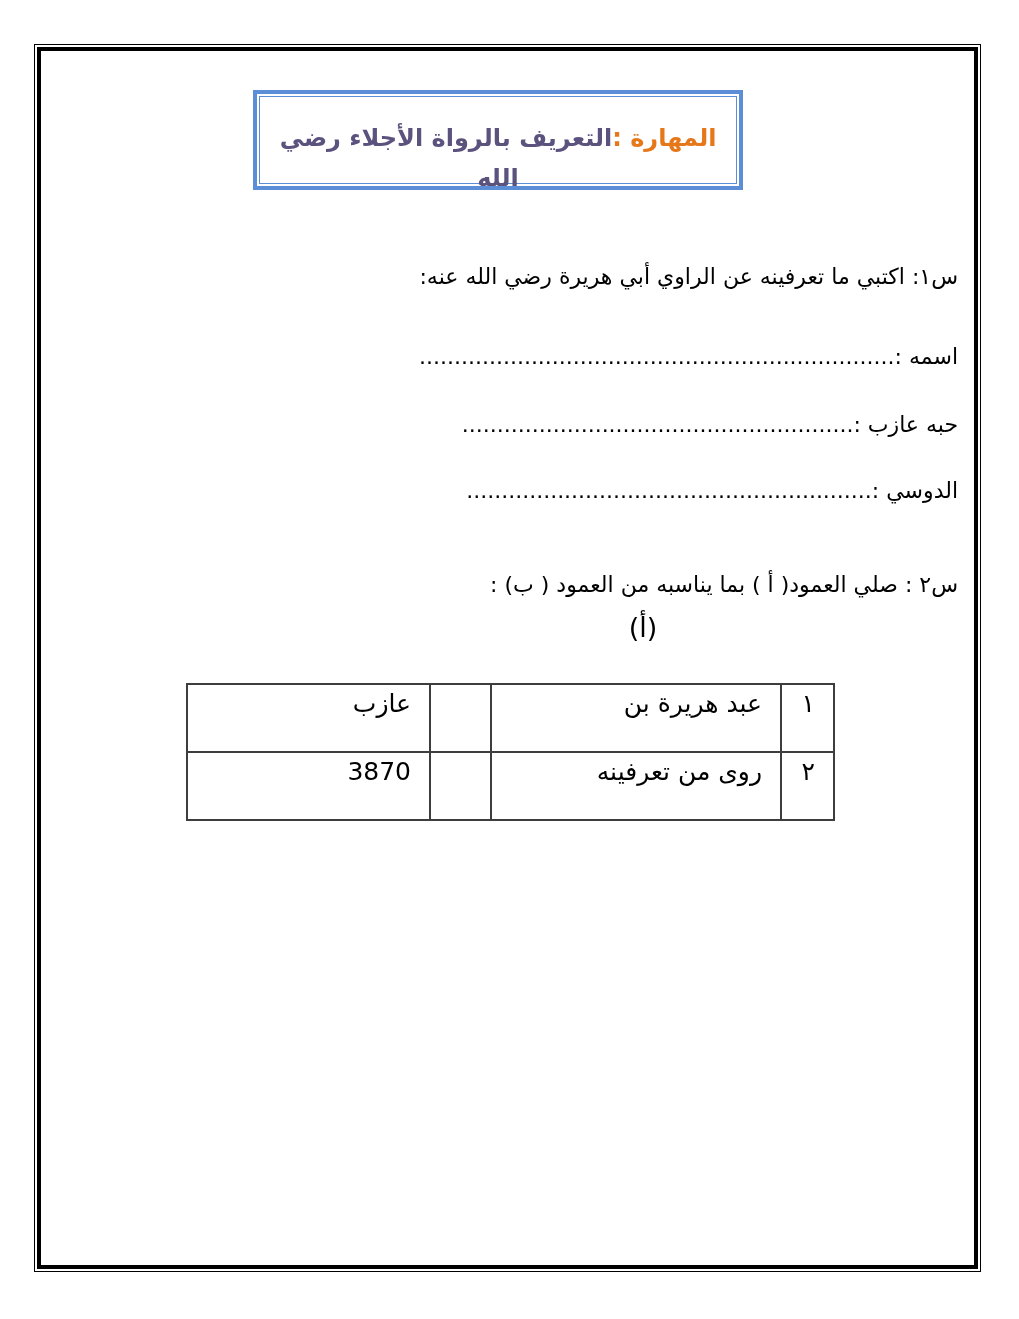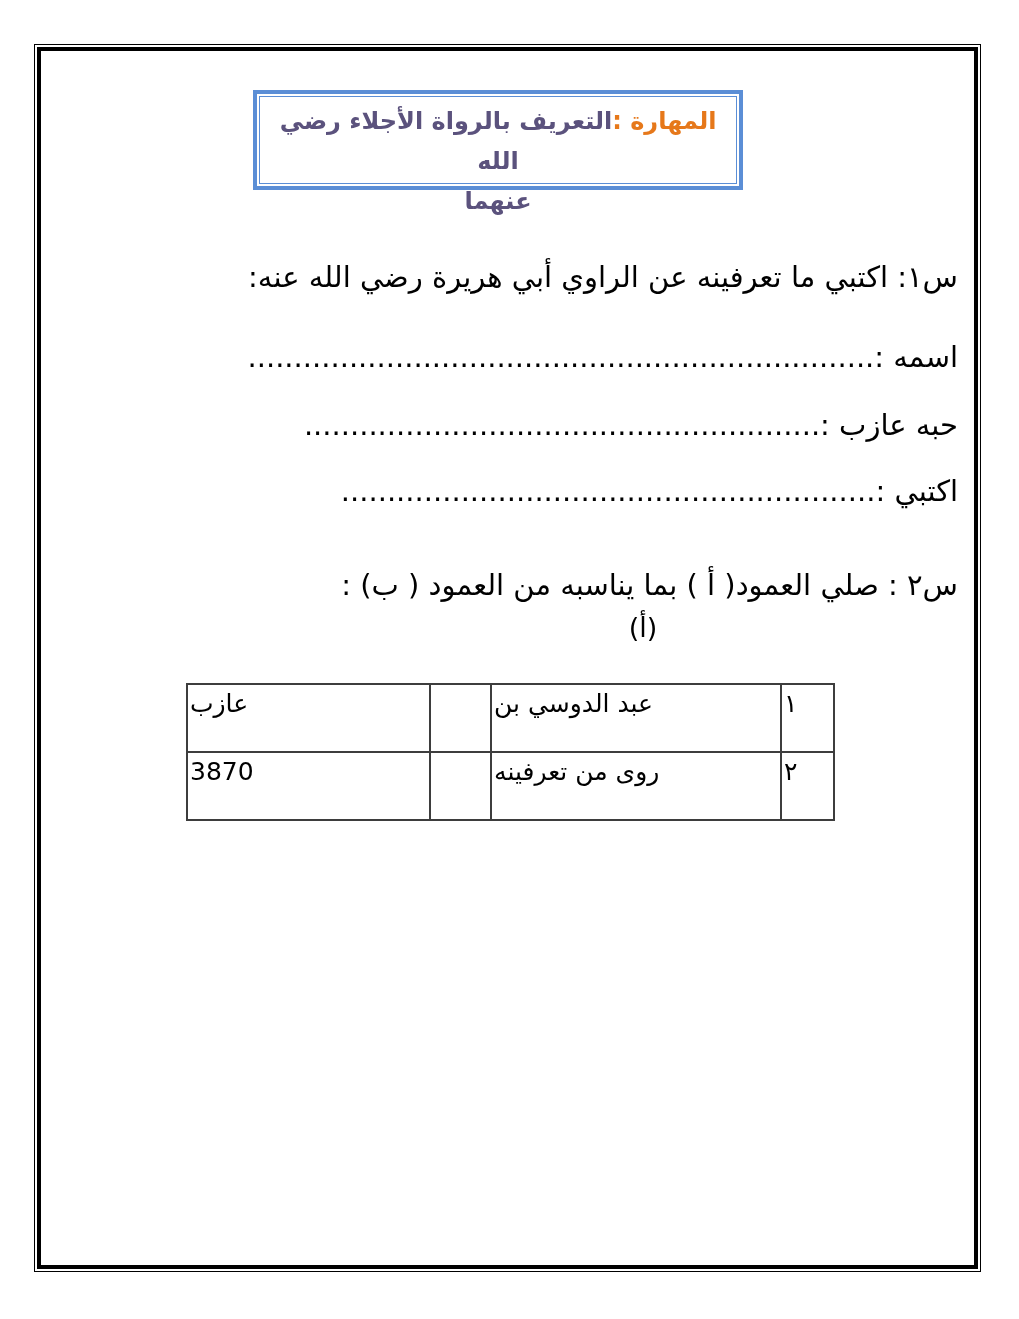--- a/index.html
+++ b/index.html
@@ -17,93 +17,92 @@
     border:4px solid #000;
   }
   
   .title-box{
     position:absolute;left:253px;top:90px;width:490px;height:100px;
     box-sizing:border-box;border:4px solid #5b8ed6;padding:2px;
   }
   .title-box-inner{
     width:100%;height:100%;box-sizing:border-box;border:1px solid #5b8ed6;
     direction:rtl;text-align:center;font-weight:bold;font-size:24px;
-    line-height:40px;padding-top:4px;
+    line-height:40px;padding-top:21px;
   }
   .orange{color:#e6781a;}
   .purple{color:#5b527d;}
   
   .qline{
     position:absolute;right:61px;direction:rtl;text-align:right;
-    font-size:29px;white-space:nowrap;line-height:38px;
+    font-size:22px;white-space:nowrap;line-height:38px;
   }
   .q1{top:258px;}
   .f1{top:338px;text-align:right;}
   .f2{top:406px;}
   .f3{top:472px;}
   .q2{top:566px;}
   .dots{letter-spacing:0.5px;}
   .col-a{
     position:absolute;left:593px;top:608px;width:100px;text-align:center;
     direction:rtl;font-size:27px;line-height:40px;
   }
   
   table.match{
     position:absolute;left:186px;top:683px;width:647px;
     border-collapse:collapse;direction:rtl;table-layout:fixed;
   }
   table.match td{
-    border:2px solid #3d3d3d;text-align:left;vertical-align:top;
-    padding:4px 2px 0 2px;font-size:25px;height:68px;box-sizing:border-box;
+    border:2px solid #3d3d3d;text-align:right;vertical-align:top;
+    padding:4px 18px 0 2px;font-size:25px;height:68px;box-sizing:border-box;
     overflow:hidden;
   }
 </style>
 </head>
 <body>
 
 <div class="frame-outer">
   <div class="frame-inner"></div>
 </div>
 
 <div class="title-box">
   <div class="title-box-inner">
     <div>
       <span class="orange">المهارة :</span><span class="purple">التعريف بالرواة الأجلاء رضي الله</span>
     </div>
-    <div class="purple">عنهما</div>
   </div>
 </div>
 
 <div class="qline q1">س١: اكتبي ما تعرفينه عن الراوي أبي هريرة رضي الله عنه:</div>
 
 <div class="qline f1">
   <span>اسمه :</span><span class="dots">....................................................................</span>
 </div>
 <div class="qline f2">
   <span>حبه عازب :</span><span class="dots">........................................................</span>
 </div>
 <div class="qline f3">
-  <span>اكتبي :</span><span class="dots">..........................................................</span>
+  <span>الدوسي :</span><span class="dots">..........................................................</span>
 </div>
 
 <div class="qline q2">س٢ : صلي العمود( أ ) بما يناسبه من العمود ( ب) :</div>
 
 <div class="col-a">(أ)</div>
 
 <table class="match">
   <colgroup>
     <col style="width:53px">
       <col style="width:290px">
       <col style="width:61px">
       <col style="width:243px">
   </colgroup>
   <tbody>
       <tr>
     <td>١</td>
-    <td>عبد الدوسي بن</td>
+    <td>عبد هريرة بن</td>
     <td></td>
     <td>عازب</td>
   </tr>
   <tr>
     <td>٢</td>
     <td>روى من تعرفينه</td>
     <td></td>
     <td>3870</td>
   </tr>
 </tbody>

